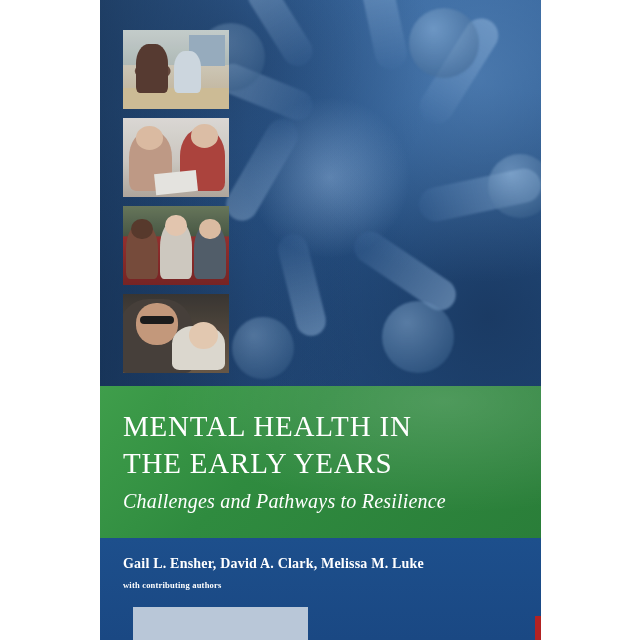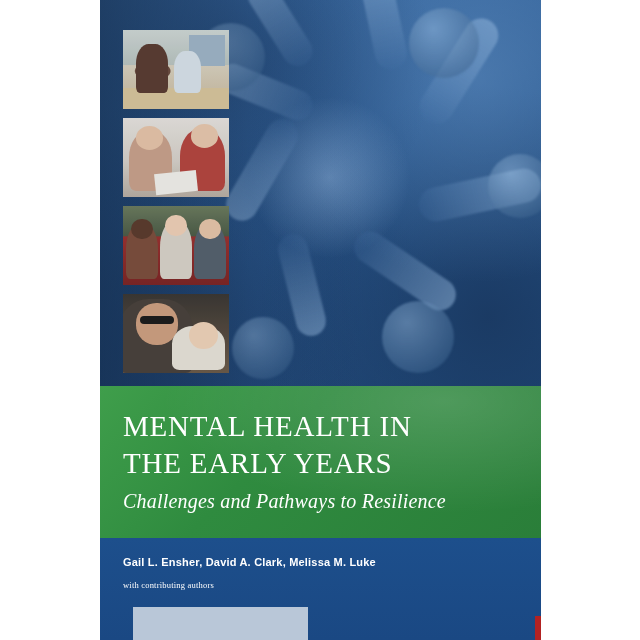--- a/index.html
+++ b/index.html
@@ -176,32 +176,32 @@
     top: 538px;
     width: 441px;
     height: 102px;
     background: linear-gradient(180deg, #1d4f8c 0%, #1a4883 100%);
   }
   .authors {
     position: absolute;
     left: 23px;
     top: 18px;
     color: #ffffff;
-    font-family: Liberation Sans, sans-serif;
+    font-family: Liberation Serif, serif;
     font-weight: bold;
-    font-size: 11px;
+    font-size: 14px;
     letter-spacing: 0.2px;
   }
   .contrib {
     position: absolute;
     left: 23px;
     top: 42px;
     color: #ffffff;
     font-family: "Liberation Serif", serif;
-    font-weight: normal;
+    font-weight: bold;
     font-size: 8.5px;
     letter-spacing: 0.2px;
   }
   .publisher-box {
     position: absolute;
     left: 33px;
     top: 69px;
     width: 175px;
     height: 33px;
     background: #b9c7d8;

